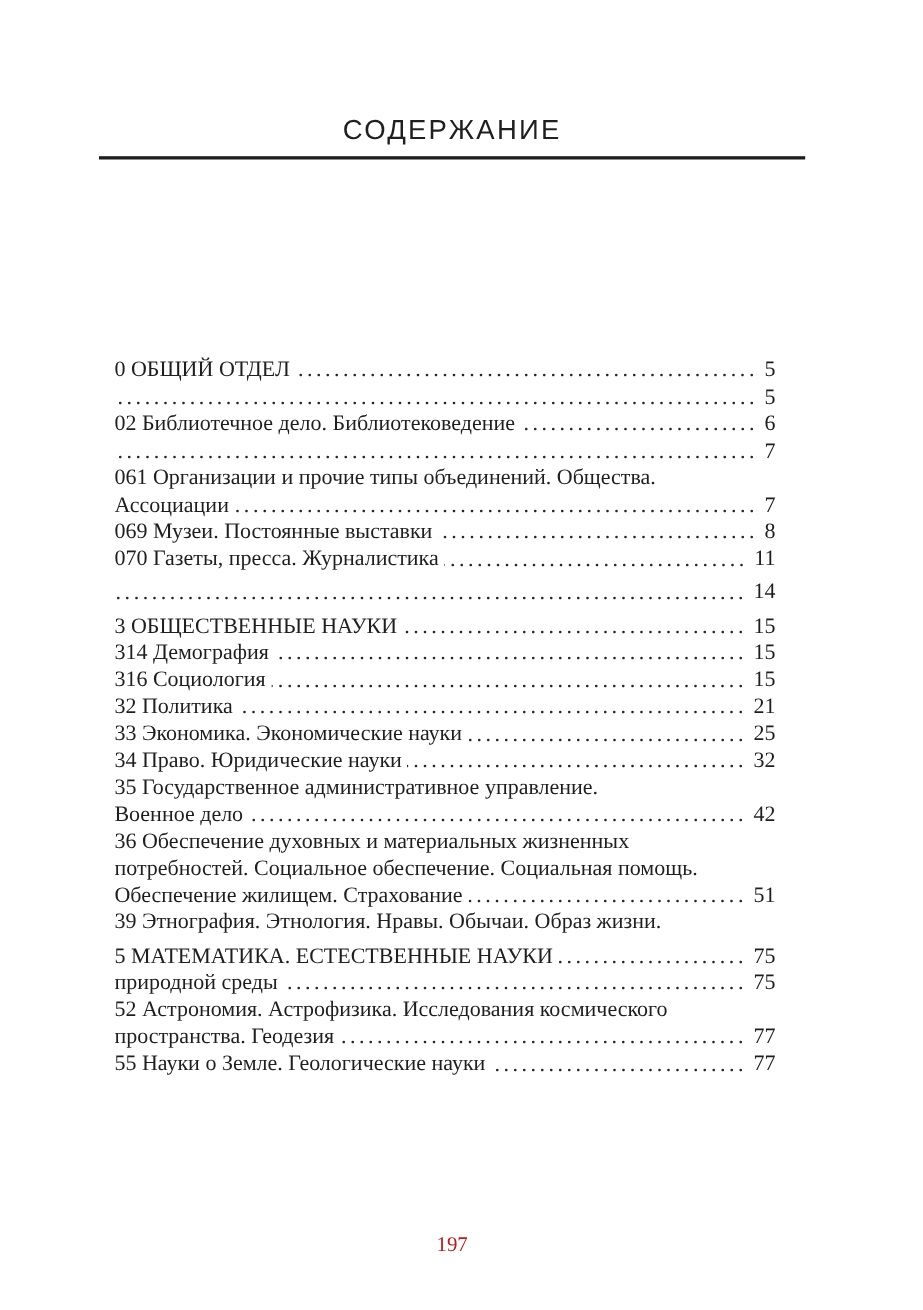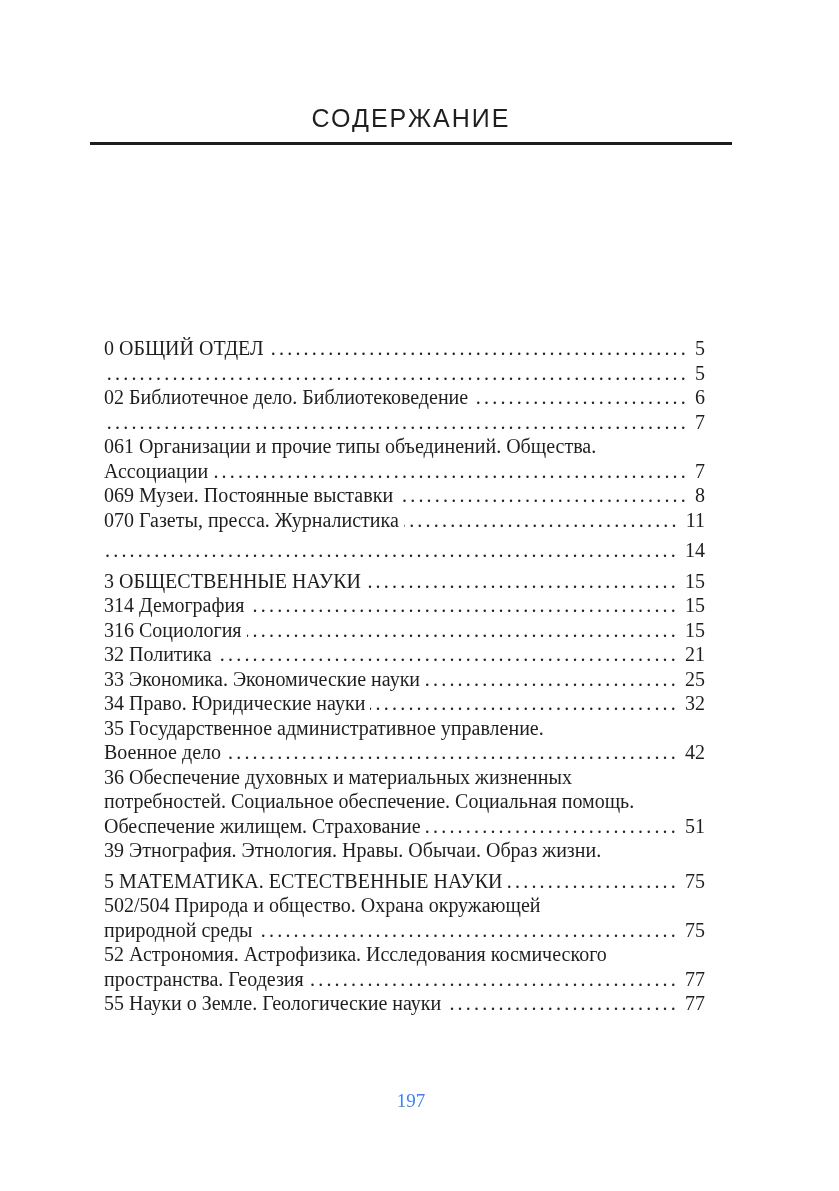--- a/index.html
+++ b/index.html
@@ -45,21 +45,21 @@
   .toc {
     position: absolute;
     left: 104px;
     top: 324px;
     width: 601px;
     font-size: 20px;
     line-height: 24.5px;
   }
   .toc-entry { margin: 0; }
   .toc-entry.major { margin-top: 6px; }
-  .toc-entry:first-child { margin-top: 12px; }
+  .toc-entry:first-child { margin-top: 0; }
 
   .toc-line {
     white-space: nowrap;
     overflow: hidden;
   }
   .toc-line.last {
     display: flex;
     align-items: baseline;
   }
   .toc-text {
@@ -81,26 +81,26 @@
   }
   .page-num {
     flex: 0 0 auto;
     text-align: right;
   }
 
   
   .page-footer {
     position: absolute;
     left: 90px;
-    top: 1089px;
+    top: 1120px;
     width: 642px;
     text-align: center;
     font-size: 19px;
     line-height: 24px;
-    color: #3b82f6;
+    color: #b91c1c;
   }
 </style>
 </head>
 <body>
 
 <div class="page">
 
   <header class="doc-header">
     <h1 class="doc-title">СОДЕРЖАНИЕ</h1>
   </header>
@@ -223,21 +223,20 @@
         <div class="toc-line">39 Этнография. Этнология. Нравы. Обычаи. Образ жизни.</div>
       </div>
       <div class="toc-entry major">
         <div class="toc-line last">
           <span class="toc-text">5 МАТЕМАТИКА. ЕСТЕСТВЕННЫЕ НАУКИ</span>
           <span class="dots"></span>
           <span class="page-num">75</span>
         </div>
       </div>
       <div class="toc-entry">
-        <div class="toc-line">502/504 Природа и общество. Охрана окружающей</div>
         <div class="toc-line last">
           <span class="toc-text">природной среды</span>
           <span class="dots"></span>
           <span class="page-num">75</span>
         </div>
       </div>
       <div class="toc-entry">
         <div class="toc-line">52 Астрономия. Астрофизика. Исследования космического</div>
         <div class="toc-line last">
           <span class="toc-text">пространства. Геодезия</span>

